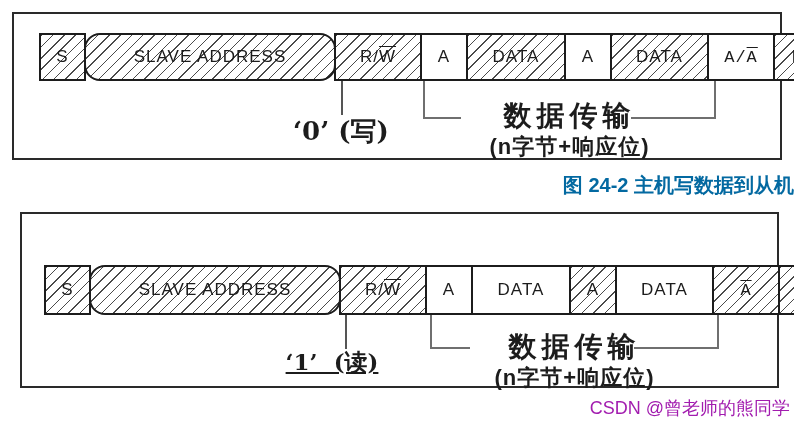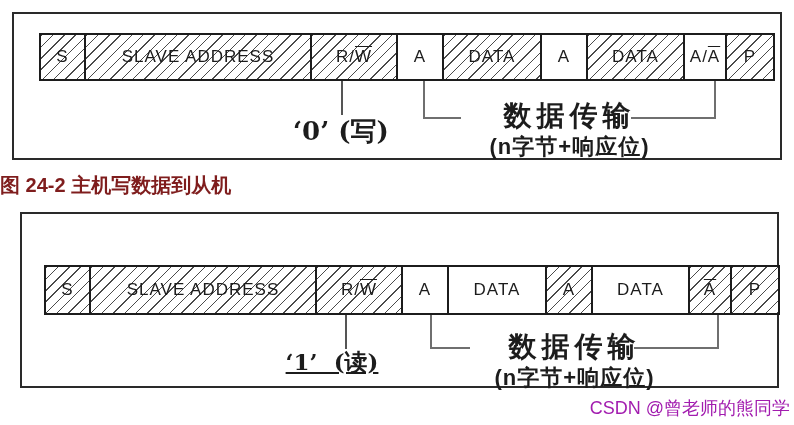--- a/index.html
+++ b/index.html
@@ -12,22 +12,22 @@
   .row1{left:25px;top:19px;height:48px;}
   .row2{left:22px;top:51px;height:50px;}
   .cell{box-sizing:border-box;border:2px solid #1c1c1c;margin-left:-2px;background:#ffffff;
         display:flex;align-items:center;justify-content:center;height:100%;
         font-size:17px;letter-spacing:1px;font-weight:400;white-space:nowrap;}
   .cell:first-child{margin-left:0;}
   .cell.hatched{background-image:repeating-linear-gradient(135deg,#4a4a4a 0px,#4a4a4a 1px,transparent 1px,transparent 8px);}
   .cell .lbl{background:transparent;padding:0 2px;}
   .cell.hatched .lbl{background:transparent;}
   .over{text-decoration:overline;}
-  .cw1{width:47px;}.cw2{width:228px;}.cw3{width:88px;}.cw4{width:48px;}
-  .cw5{width:100px;}.cw6{width:48px;}.cw7{width:99px;}.cw8{width:44px;}.cw9{width:50px;}
+  .cw1{width:47px;}.cw2{width:252px;border-radius:16px;}.cw3{width:88px;}.cw4{width:48px;}
+  .cw5{width:100px;}.cw6{width:48px;}.cw7{width:99px;}.cw8{width:68px;font-family:Liberation Mono, monospace;}.cw9{width:50px;}
   .tick{position:absolute;width:2px;background:#555555;}
   .tick1{left:327px;top:67px;height:34px;}
   .tick2{left:323px;top:101px;height:34px;}
   .rw-note{position:absolute;font-weight:700;white-space:pre;text-align:center;
            font-family:"DejaVu Serif","Liberation Serif",serif;}
   .note1{left:227px;top:100px;width:200px;font-size:26px;}
   .note2{left:210px;top:133px;width:200px;font-size:23px;text-decoration:underline;}
   .bvert{position:absolute;width:2px;background:#6f6f6f;}
   .bhorz{position:absolute;height:2px;background:#6f6f6f;}
   .p1 .bv-left{left:409px;top:67px;height:38px;}
@@ -36,21 +36,21 @@
   .p1 .bh-right{left:617px;top:103px;width:85px;}
   .p2 .bv-left{left:408px;top:101px;height:34px;}
   .p2 .bv-right{left:695px;top:101px;height:34px;}
   .p2 .bh-left{left:408px;top:133px;width:40px;}
   .p2 .bh-right{left:612px;top:133px;width:85px;}
   .transfer{position:absolute;text-align:center;font-weight:700;color:#1c1c1c;}
   .transfer .l1{font-size:28px;letter-spacing:5px;line-height:1;}
   .transfer .l2{font-size:22px;letter-spacing:1px;line-height:1;margin-top:6px;}
   .tr1{left:409px;top:88px;width:293px;}
   .tr2{left:408px;top:119px;width:289px;}
-  .caption{position:absolute;text-align:left;font-weight:700;font-size:20px;color:#7f1d1d;}
+  .caption{position:absolute;text-align:right;font-weight:700;font-size:20px;color:#0369a1;}
   .cap1{left:0px;top:172px;width:794px;}
   .cap2{left:0px;top:396px;width:780px;}
   .watermark{position:absolute;left:540px;top:396px;width:250px;text-align:right;
              font-size:18px;color:#a21caf;font-weight:400;}
 </style>
 </head>
 <body>
 
 <div class="stage">
 

